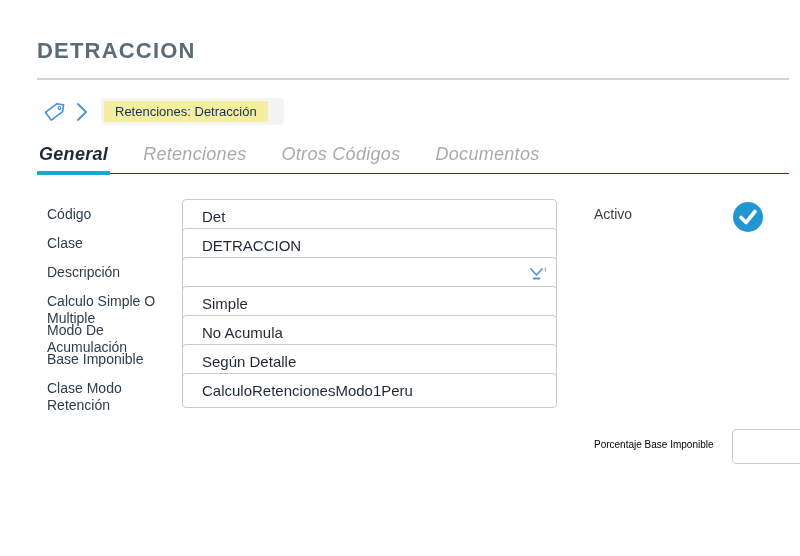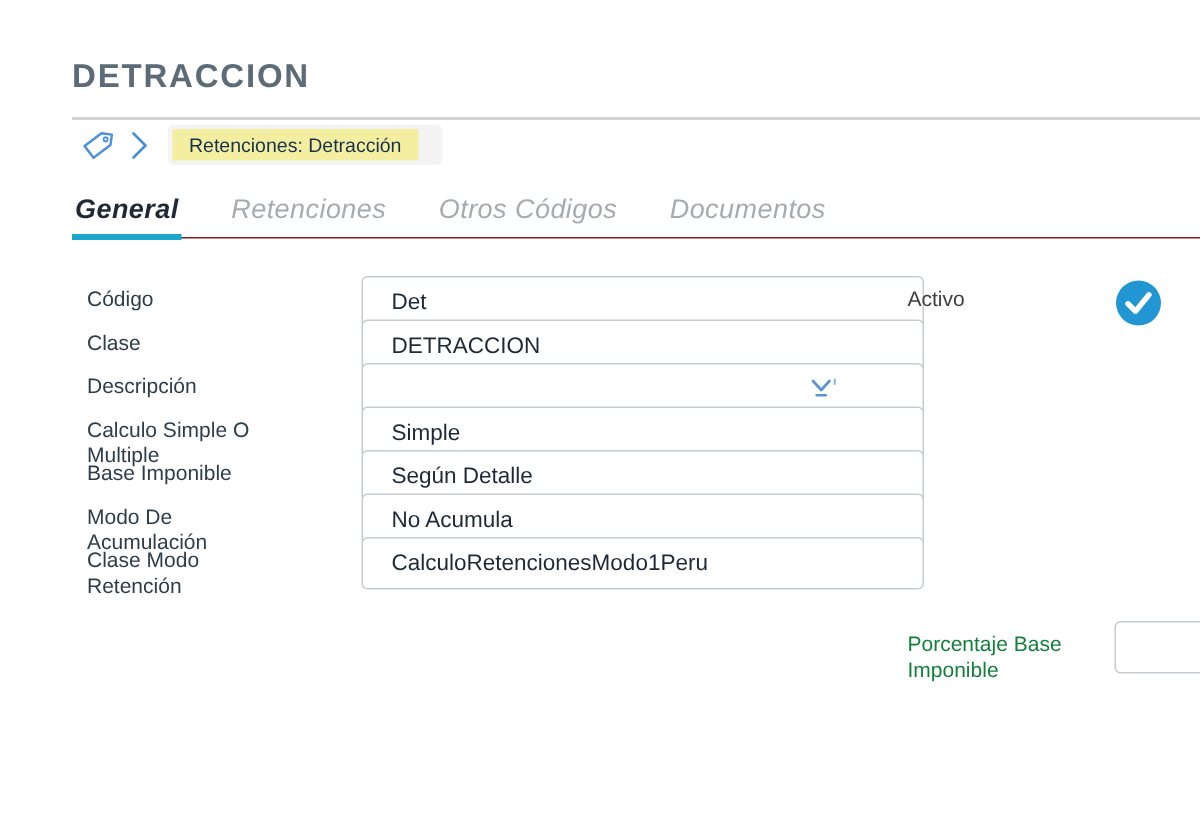--- a/index.html
+++ b/index.html
@@ -1,27 +1,27 @@
 <!DOCTYPE html>
 <html><head>
 <meta charset="utf-8">
 <style>
   * { margin:0; padding:0; box-sizing:border-box; }
   html,body { width:800px; height:556px; overflow:hidden; background:#ffffff;
     font-family:"Liberation Sans", sans-serif; }
-  .content { position:relative; padding-left:48px; }
+  .content { position:relative; padding-left:37px; }
 
   
   .page-title { margin-top:38px; font-size:22px; font-weight:700;
     letter-spacing:1.2px; color:#5b6b77; }
   .title-divider { margin-top:14px; height:2px; background:#d4d4d4;
     width:752px; }
 
   
-  .breadcrumb { margin-top:3px; height:27px; display:flex; align-items:center; }
+  .breadcrumb { margin-top:18px; height:27px; display:flex; align-items:center; }
   .crumb-tag { width:22px; height:22px; margin-left:6px; flex:none; }
   .crumb-sep { width:14px; height:22px; margin-left:10px; flex:none; }
   .crumb-chip { margin-left:12px; background:#f4f4f4; border-radius:4px;
     padding:3px 16px 3px 3px; display:inline-flex; cursor:pointer; }
   .crumb-highlight { background:#f4efa0; padding:3px 11px; font-size:13px;
     color:#15314d; white-space:nowrap; }
 
   
   .tabs { margin-top:15px; display:flex; gap:31px; border-bottom:1px solid #7f1d1d;
     width:752px;font-style:italic; }
@@ -32,32 +32,32 @@
     height:4px; background:#1ba7cd; }
 
   
   .form { position:relative; margin-top:25px; width:752px; }
   .form-row { display:flex; height:18px; margin-bottom:11px; align-items:flex-start; }
   .field-label { width:145px; padding:7px 8px 0 10px; font-size:14px; line-height:17px;
     color:#2e3d4a; flex:none; }
   .input-wrap { position:relative; width:375px; flex:none; }
   .text-input { width:375px; height:35px; border:1px solid #c6cbd0; border-radius:4px;
     padding:0 30px 0 19px; font-size:15px; color:#1f2935; background:#fff;
-    font-family:"Liberation Sans", sans-serif; outline:none;margin-left:48px; }
+    font-family:"Liberation Sans", sans-serif; outline:none; }
   .dropdown-icon { position:absolute; right:10px; top:9px; width:18px; height:16px;
     cursor:pointer; }
 
   
   .activo-row { position:absolute; left:557px; top:0; width:195px; }
   .activo-label { position:absolute; left:0; top:7px; font-size:14px; color:#404040; }
   .check-circle { position:absolute; left:138px; top:2px; width:32px; height:32px;
     cursor:pointer; }
   .porcentaje-row { position:absolute; left:557px; top:230px; width:195px; }
-  .porcentaje-label { position:absolute; left:0; top:7px; width:125px; font-size:14px;
-    line-height:17px; color:#15803d; }
+  .porcentaje-label { position:absolute; left:0; top:7px; width:125px; font-size:10px;
+    line-height:17px; color:#000000; }
   .porcentaje-input { position:absolute; left:138px; top:0; width:105px; height:35px;
     border:1px solid #c6cbd0; border-radius:4px; padding:0 8px 0 12px; font-size:15px;
     color:#1f2935; outline:none; font-family:"Liberation Sans", sans-serif; }
 </style>
 </head>
 <body>
 
 <div class="content">
 
   <h1 class="page-title">DETRACCION</h1>
@@ -121,30 +121,30 @@
 
 
     <div class="form-row">
       <div class="field-label">Calculo Simple O Multiple</div>
       <div class="input-wrap">
         <input class="text-input" type="text" value="Simple" style="">
       </div>
     </div>
 
     <div class="form-row">
-      <div class="field-label">Base Imponible</div>
+      <div class="field-label">Modo De Acumulación</div>
       <div class="input-wrap">
-        <input class="text-input" type="text" value="Según Detalle" style="">
+        <input class="text-input" type="text" value="No Acumula" style="">
       </div>
     </div>
 
     <div class="form-row">
-      <div class="field-label">Modo De Acumulación</div>
+      <div class="field-label">Base Imponible</div>
       <div class="input-wrap">
-        <input class="text-input" type="text" value="No Acumula" style="">
+        <input class="text-input" type="text" value="Según Detalle" style="">
       </div>
     </div>
 
     <div class="form-row">
       <div class="field-label">Clase Modo Retención</div>
       <div class="input-wrap">
         <input class="text-input" type="text" value="CalculoRetencionesModo1Peru" style="">
       </div>
     </div>
 

